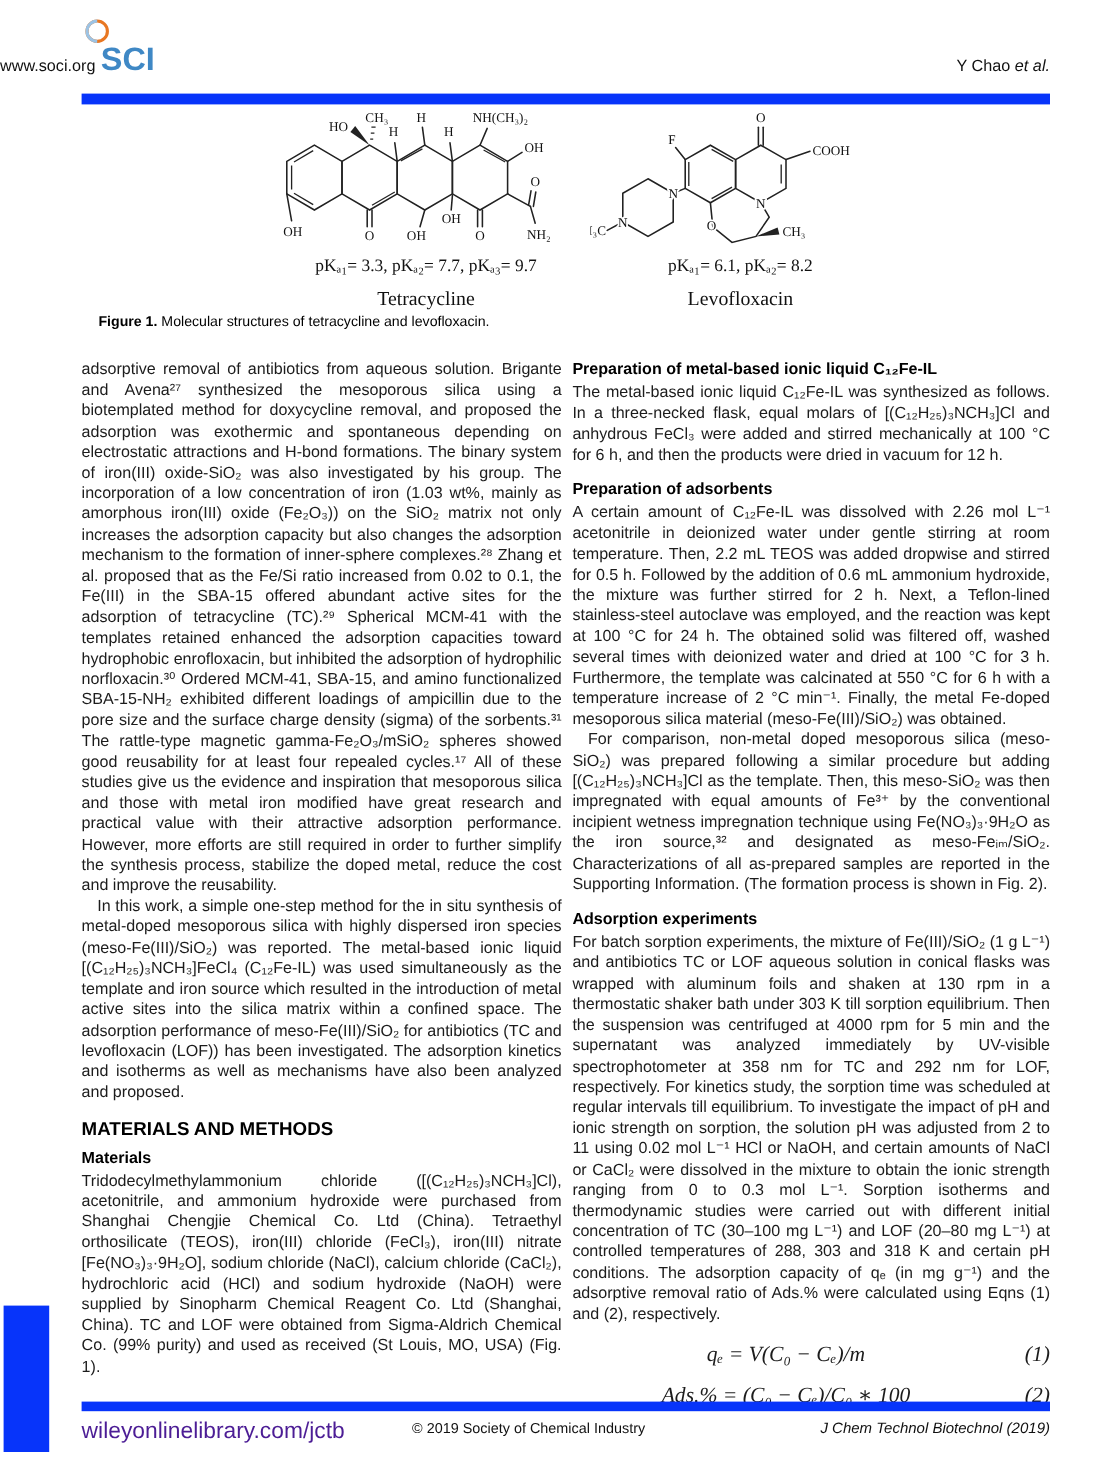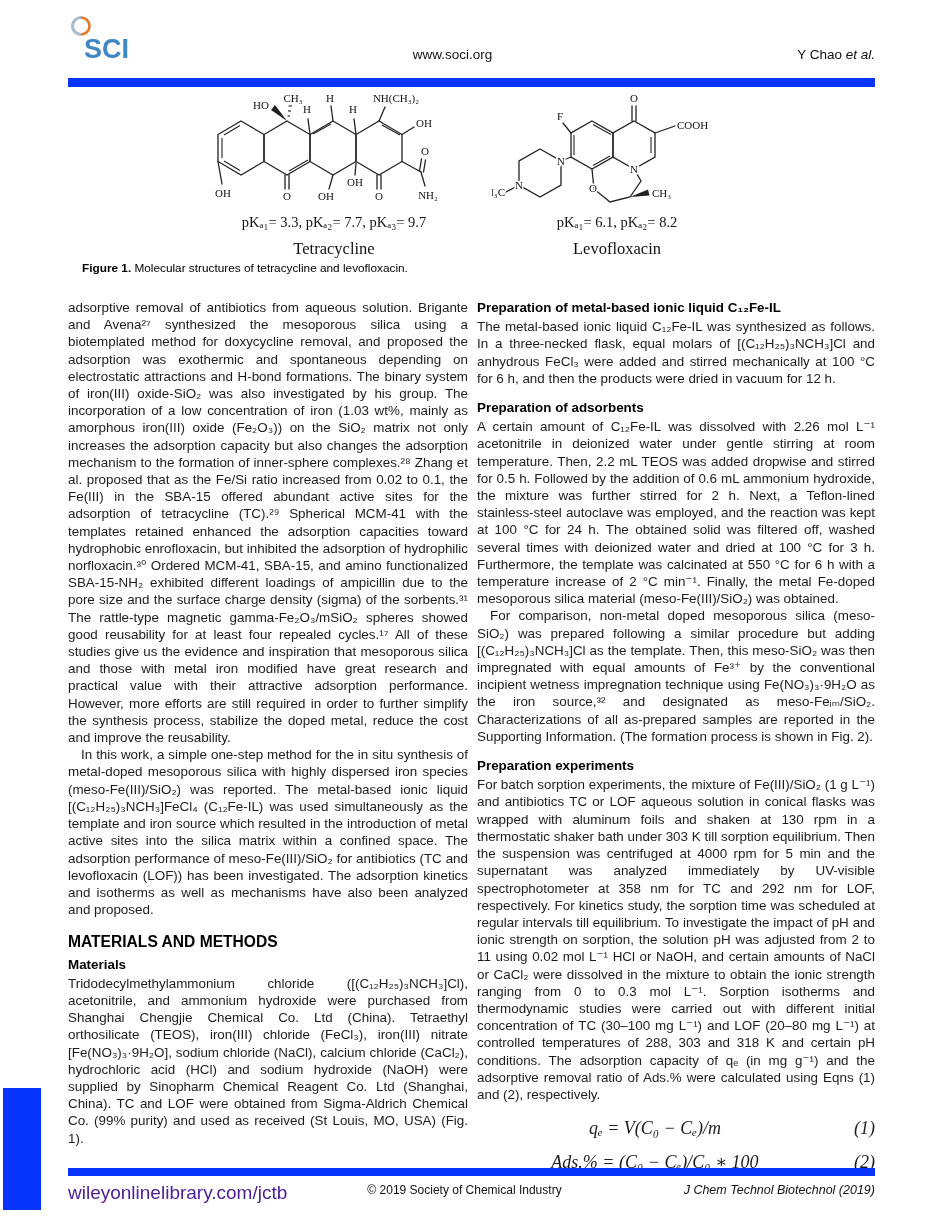--- a/index.html
+++ b/index.html
@@ -1,28 +1,28 @@
 <!DOCTYPE html>
 <html><head>
 <meta charset="utf-8">
 <style>
   html,body { margin:0; padding:0; background:#ffffff; }
   body { width:925px; height:1230px; font-family:"Liberation Sans","DejaVu Sans",sans-serif; color:#1c1c1c; }
   .page { position:relative; width:925px; height:1230px; overflow:hidden; background:#fff; }
 
   
   .logo { position:absolute; left:66px; top:14px;text-decoration:underline; }
-  .header-site { position:absolute; top:47px; left:0; width:905px; text-align:center; font-size:13.5px; color:#111; }
+  .header-site { position:absolute; top:47px; left:0; width:905px; text-align:left; font-size:13.5px; color:#111; }
   .header-authors { position:absolute; top:47px; right:50px; font-size:13.5px; color:#111; }
   .header-authors .etal { font-style:italic; }
   .rule-top { position:absolute; left:68px; top:78px; width:807px; height:9px; background:#0734fa; }
 
   
   .molblock { position:absolute; top:93px; width:262px; text-align:center; }
-  #tet-block { left:203px; }
+  #tet-block { left:224px; }
   #lev-block { left:486px; }
   .molblock svg.mol { display:block; width:250px; height:118px; margin:0 auto; }
   .pka { font-family:"Liberation Serif","DejaVu Serif",serif; font-size:14.5px; margin-top:3px; color:#111; }
   .molname { font-family:"Liberation Serif","DejaVu Serif",serif; font-size:16.5px; margin-top:8px; color:#111; }
   .mol .bond { stroke:#222; stroke-width:1.3; fill:none; stroke-linecap:round; }
   .mol .thin { stroke:#222; stroke-width:1.1; fill:none; }
   .mol .wedge { fill:#222; stroke:none; }
   .mol text { font-family:"Liberation Serif","DejaVu Serif",serif; font-size:11px; fill:#111;
               paint-order:stroke; stroke:#ffffff; stroke-width:3px; stroke-linejoin:round; }
   .caption { position:absolute; left:82px; top:261px; font-size:11.8px; color:#000; }
@@ -39,21 +39,21 @@
   h2.sub.first { margin-top:0; }
 
   .eqrow { display:flex; align-items:flex-end; margin-top:17px;
            font-family:"Liberation Serif","DejaVu Serif",serif; font-style:italic; font-size:18px; }
   .eqrow .f { flex:1; text-align:center; }
   .eqrow .n { width:42px; text-align:right; }
 
   
   .rule-bottom { position:absolute; left:68px; top:1168px; width:807px; height:8px; background:#0734fa; }
   .footer-left   { position:absolute; left:68px;  top:1182px; font-size:19px; color:#4c1d95; }
-  .footer-center { position:absolute; left:0; width:881px; top:1183px; text-align:center; font-size:12px; color:#111;margin-left:24px; }
+  .footer-center { position:absolute; left:0; width:881px; top:1183px; text-align:center; font-size:12px; color:#111; }
   .footer-right  { position:absolute; right:50px; top:1183px; font-size:12.5px; font-style:italic; color:#111; }
   .side-tab { position:absolute; left:3px; top:1088px; width:38px; height:122px; background:#0734fa; }
 </style>
 </head>
 <body>
 
 <div class="page">
 
   <div class="logo">
     <svg width="78" height="54" viewBox="0 0 78 54">
@@ -176,21 +176,21 @@
     <h2 class="sub first">Materials</h2>
     <p>Tridodecylmethylammonium chloride ([(C₁₂H₂₅)₃NCH₃]Cl), acetonitrile, and ammonium hydroxide were purchased from Shanghai Chengjie Chemical Co. Ltd (China). Tetraethyl orthosilicate (TEOS), iron(III) chloride (FeCl₃), iron(III) nitrate [Fe(NO₃)₃·9H₂O], sodium chloride (NaCl), calcium chloride (CaCl₂), hydrochloric acid (HCl) and sodium hydroxide (NaOH) were supplied by Sinopharm Chemical Reagent Co. Ltd (Shanghai, China). TC and LOF were obtained from Sigma-Aldrich Chemical Co. (99% purity) and used as received (St Louis, MO, USA) (Fig. 1).</p>
   </div>
 
   <div class="col" id="col-right">
     <h2 class="sub first">Preparation of metal-based ionic liquid C₁₂Fe-IL</h2>
     <p>The metal-based ionic liquid C₁₂Fe-IL was synthesized as follows. In a three-necked flask, equal molars of [(C₁₂H₂₅)₃NCH₃]Cl and anhydrous FeCl₃ were added and stirred mechanically at 100 °C for 6 h, and then the products were dried in vacuum for 12 h.</p>
     <h2 class="sub">Preparation of adsorbents</h2>
     <p>A certain amount of C₁₂Fe-IL was dissolved with 2.26 mol L⁻¹ acetonitrile in deionized water under gentle stirring at room temperature. Then, 2.2 mL TEOS was added dropwise and stirred for 0.5 h. Followed by the addition of 0.6 mL ammonium hydroxide, the mixture was further stirred for 2 h. Next, a Teflon-lined stainless-steel autoclave was employed, and the reaction was kept at 100 °C for 24 h. The obtained solid was filtered off, washed several times with deionized water and dried at 100 °C for 3 h. Furthermore, the template was calcinated at 550 °C for 6 h with a temperature increase of 2 °C min⁻¹. Finally, the metal Fe-doped mesoporous silica material (meso-Fe(III)/SiO₂) was obtained.</p>
     <p class="indent">For comparison, non-metal doped mesoporous silica (meso-SiO₂) was prepared following a similar procedure but adding [(C₁₂H₂₅)₃NCH₃]Cl as the template. Then, this meso-SiO₂ was then impregnated with equal amounts of Fe³⁺ by the conventional incipient wetness impregnation technique using Fe(NO₃)₃·9H₂O as the iron source,³² and designated as meso-Feᵢₘ/SiO₂. Characterizations of all as-prepared samples are reported in the Supporting Information. (The formation process is shown in Fig. 2).</p>
-    <h2 class="sub">Preparation experiments</h2>
+    <h2 class="sub">Adsorption experiments</h2>
     <p>For batch sorption experiments, the mixture of Fe(III)/SiO₂ (1 g L⁻¹) and antibiotics TC or LOF aqueous solution in conical flasks was wrapped with aluminum foils and shaken at 130 rpm in a thermostatic shaker bath under 303 K till sorption equilibrium. Then the suspension was centrifuged at 4000 rpm for 5 min and the supernatant was analyzed immediately by UV-visible spectrophotometer at 358 nm for TC and 292 nm for LOF, respectively. For kinetics study, the sorption time was scheduled at regular intervals till equilibrium. To investigate the impact of pH and ionic strength on sorption, the solution pH was adjusted from 2 to 11 using 0.02 mol L⁻¹ HCl or NaOH, and certain amounts of NaCl or CaCl₂ were dissolved in the mixture to obtain the ionic strength ranging from 0 to 0.3 mol L⁻¹. Sorption isotherms and thermodynamic studies were carried out with different initial concentration of TC (30–100 mg L⁻¹) and LOF (20–80 mg L⁻¹) at controlled temperatures of 288, 303 and 318 K and certain pH conditions. The adsorption capacity of qₑ (in mg g⁻¹) and the adsorptive removal ratio of Ads.% were calculated using Eqns (1) and (2), respectively.</p>
     <div class="eqrow">
       <span class="f">qₑ = V(C₀ − Cₑ)/m</span>
       <span class="n">(1)</span>
     </div>
     <div class="eqrow">
       <span class="f">Ads.% = (C₀ − Cₑ)/C₀ ∗ 100</span>
       <span class="n">(2)</span>
     </div>
   </div>

